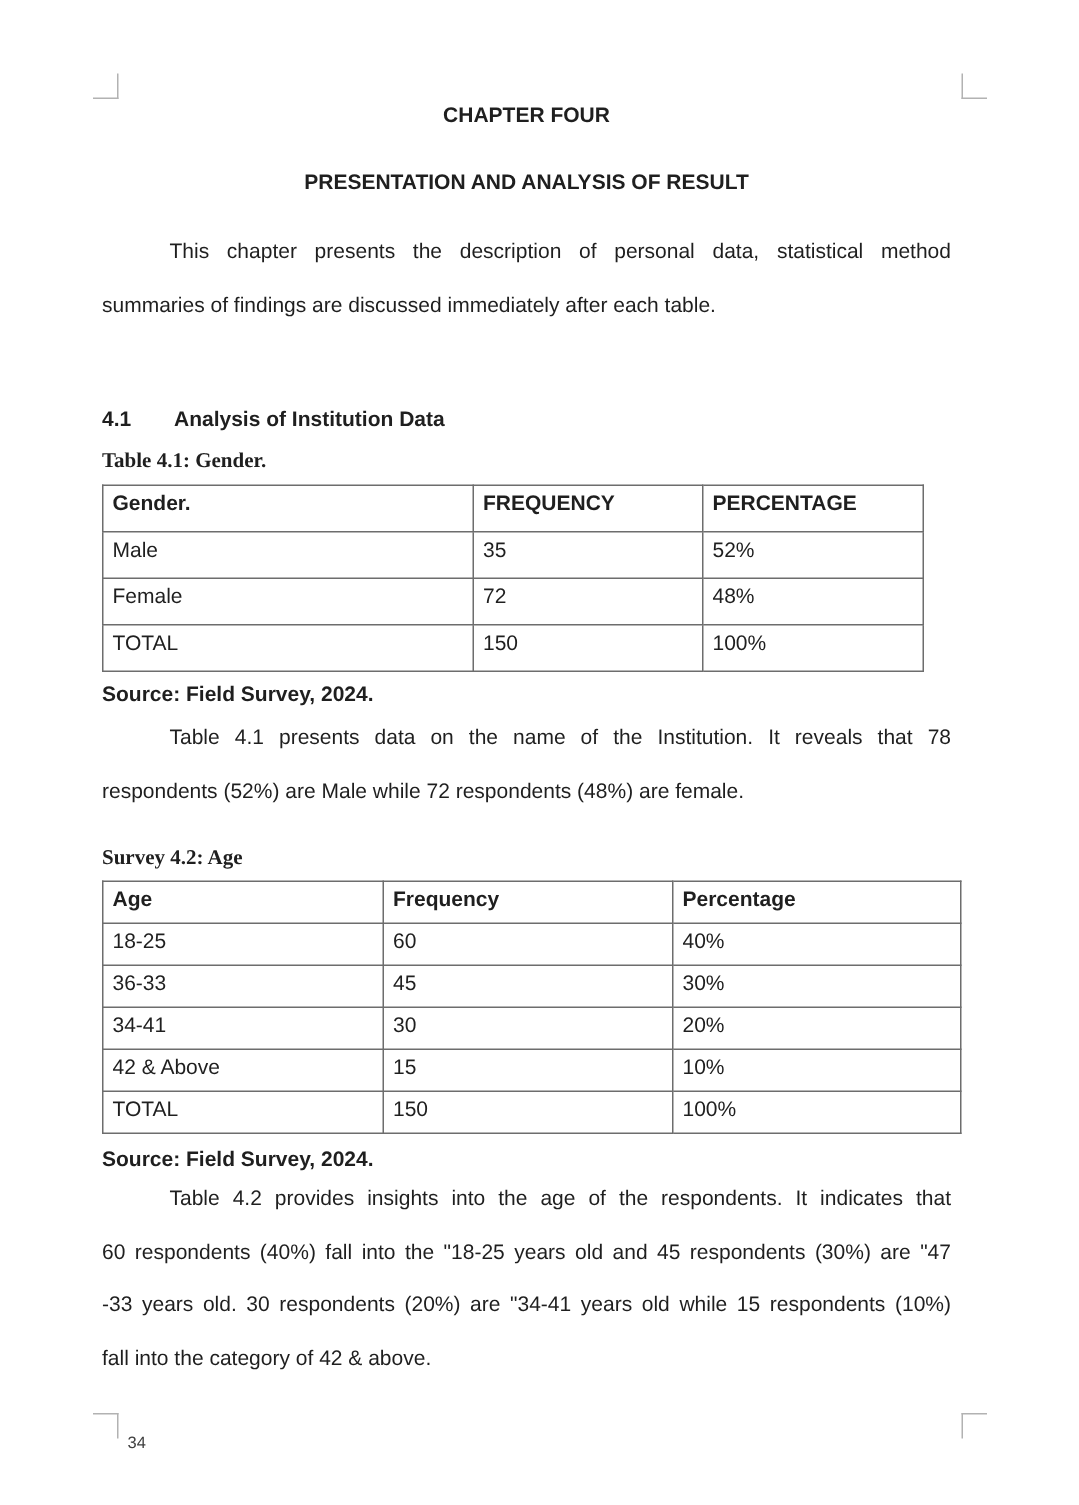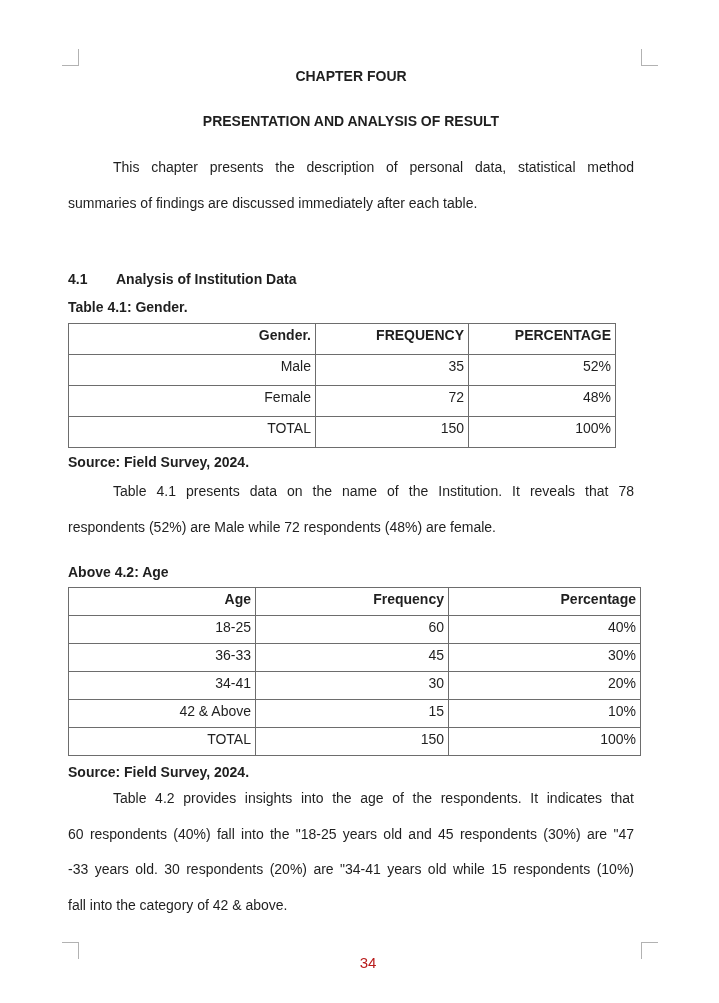--- a/index.html
+++ b/index.html
@@ -29,40 +29,40 @@
   .jl{text-align:justify;text-align-last:justify;}
   .ll{text-align:left;}
   .ind{padding-left:45px;}
   .p1{margin-top:20px;}
   .p2{margin-top:3px;}
   .p3{margin-top:0px;}
 
   .sec-head{margin-top:18px;font-weight:bold;line-height:17px;}
   .sec-num{display:inline-block;width:48px;margin-top:32px;}
 
-  .caption{font-weight:bold;line-height:17px;}
+  .caption{font-weight:bold;line-height:17px;font-family:Liberation Serif, serif;}
   .cap1{margin-top:11px;}
   .cap2{margin-top:19px;}
 
   table{border-collapse:collapse;table-layout:fixed;font-size:14px;}
   .t1{margin-top:7px;width:547px;}
   .t2{margin-top:6px;width:572px;}
-  td,th{border:1px solid #6d6d6d;vertical-align:top;text-align:right;
+  td,th{border:1px solid #6d6d6d;vertical-align:top;text-align:left;
         padding:3px 4px 0 6px;line-height:17px;font-weight:normal;overflow:hidden;}
   th{font-weight:bold;}
   .t1 tr{height:31px;}
   .t2 tr{height:28px;}
 
   .source{font-weight:bold;line-height:17px;}
   .src1{margin-top:6px;}
   .src2{margin-top:8px;}
 
   .page-number{
     position:absolute;left:85px;top:955px;width:566px;
-    text-align:center;font-size:15px;color:#b91c1c;line-height:15px;
+    font-size:11px;color:#404040;line-height:15px;
   }
 </style>
 </head>
 <body>
 
 <div class="page">
 
   <div class="crop tl"></div>
   <div class="crop tr"></div>
   <div class="crop bl"></div>
@@ -115,21 +115,21 @@
     </tbody>
       </table>
 
     <div class="source src1">Source: Field Survey, 2024.</div>
 
     <div class="para p2">
       <div class="line jl ind">Table 4.1 presents data on the name of the Institution. It reveals that 78</div>
       <div class="line ll">respondents (52%) are Male while 72 respondents (48%) are female.</div>
     </div>
 
-    <div class="caption cap2">Above 4.2: Age</div>
+    <div class="caption cap2">Survey 4.2: Age</div>
 
     <table class="t2">
       <colgroup>
         <col style="width:187px">
           <col style="width:193px">
           <col style="width:192px">
       </colgroup>
       <tbody>
           <tr>
         <th>Age</th>

